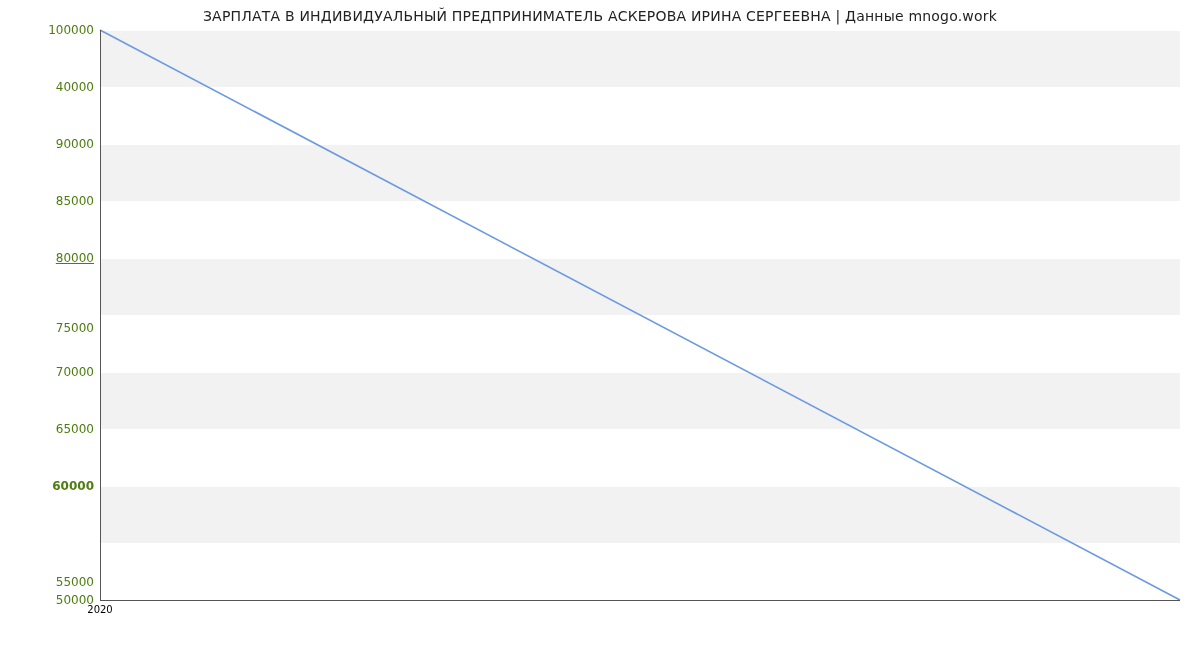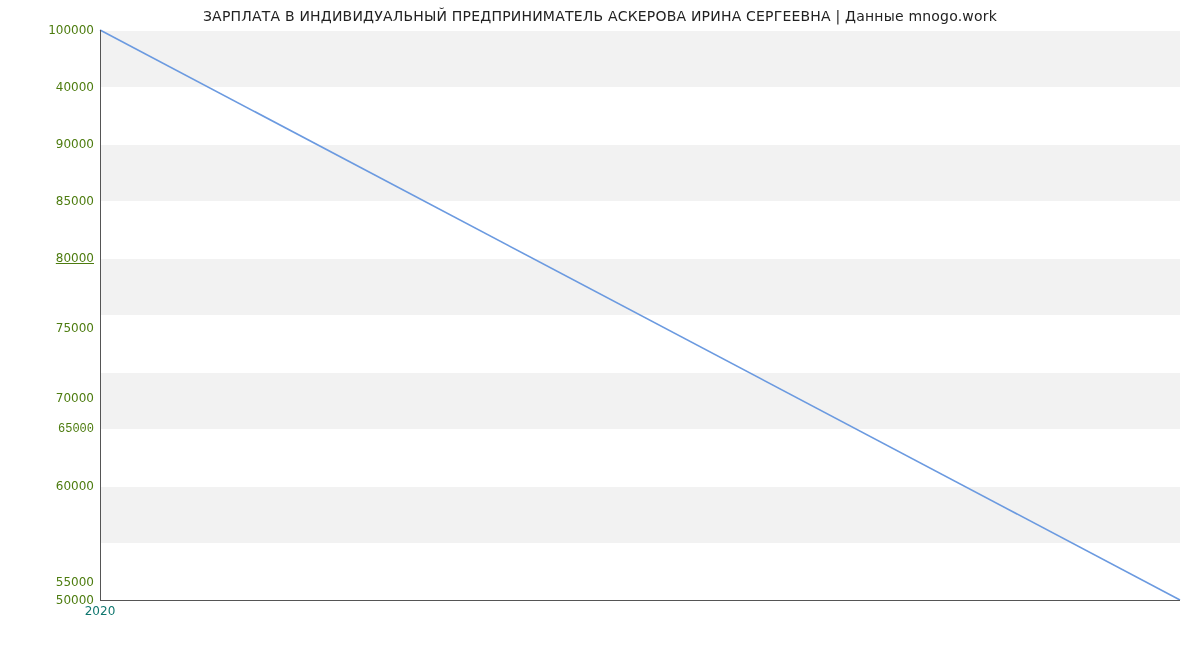--- a/index.html
+++ b/index.html
@@ -56,22 +56,22 @@
     right: 1106px;
     width: 90px;
     text-align: right;
     font-size: 12px;
     color: #4d7c0f;
     transform: translateY(-50%);
   }
   .xtick {
     position: absolute;
     top: 604px;
-    font-size: 12px;
-    color: #0f766e;
+    font-size: 10px;
+    color: #000000;
     transform: translateX(-50%);
     white-space: nowrap;
   }
   svg.line-layer {
     position: absolute;
     left: 0; top: 0;
     width: 1080px;
     height: 570px;
     overflow: visible;
   }
@@ -108,23 +108,23 @@
       <svg class="line-layer" viewBox="0 0 1080 570" preserveAspectRatio="none">
       <path class="series-path" d="M0.00,0.00 L1080.00,570.00" style="stroke: rgb(107, 154, 224);"></path>
     </svg>
   </div>
 
   <div class="axis-line" style="left:100px; top:30px; width:1px; height:570px;"></div>
   <div class="axis-line" style="left:100px; top:600px; width:1080px; height:1px;"></div>
 
 <div class="ytick" style="top: 600px;">50000</div>
     <div class="ytick" style="top: 543px; margin-top: 39px;">55000</div>
-    <div class="ytick" style="top: 486px;">60000</div>
-    <div class="ytick" style="top: 429px; font-family: Liberation Mono, monospace;">65000</div>
-    <div class="ytick" style="top: 372px; margin-top: 26px;">70000</div>
+    <div class="ytick" style="top: 486px; font-weight: bold;">60000</div>
+    <div class="ytick" style="top: 429px;">65000</div>
+    <div class="ytick" style="top: 372px;">70000</div>
     <div class="ytick" style="top: 315px; margin-top: 13px;">75000</div>
     <div class="ytick" style="top: 258px; text-decoration: underline;">80000</div>
     <div class="ytick" style="top: 201px; text-align: right;">85000</div>
     <div class="ytick" style="top: 144px;">90000</div>
     <div class="ytick" style="top: 87px;">40000</div>
     <div class="ytick" style="top: 30px;">100000</div>
     <div class="xtick" style="left: 100px;">2020</div>
     <div class="xtick" style="left: 1180px; margin-left: 46px;">2022</div>
   </div>
 

